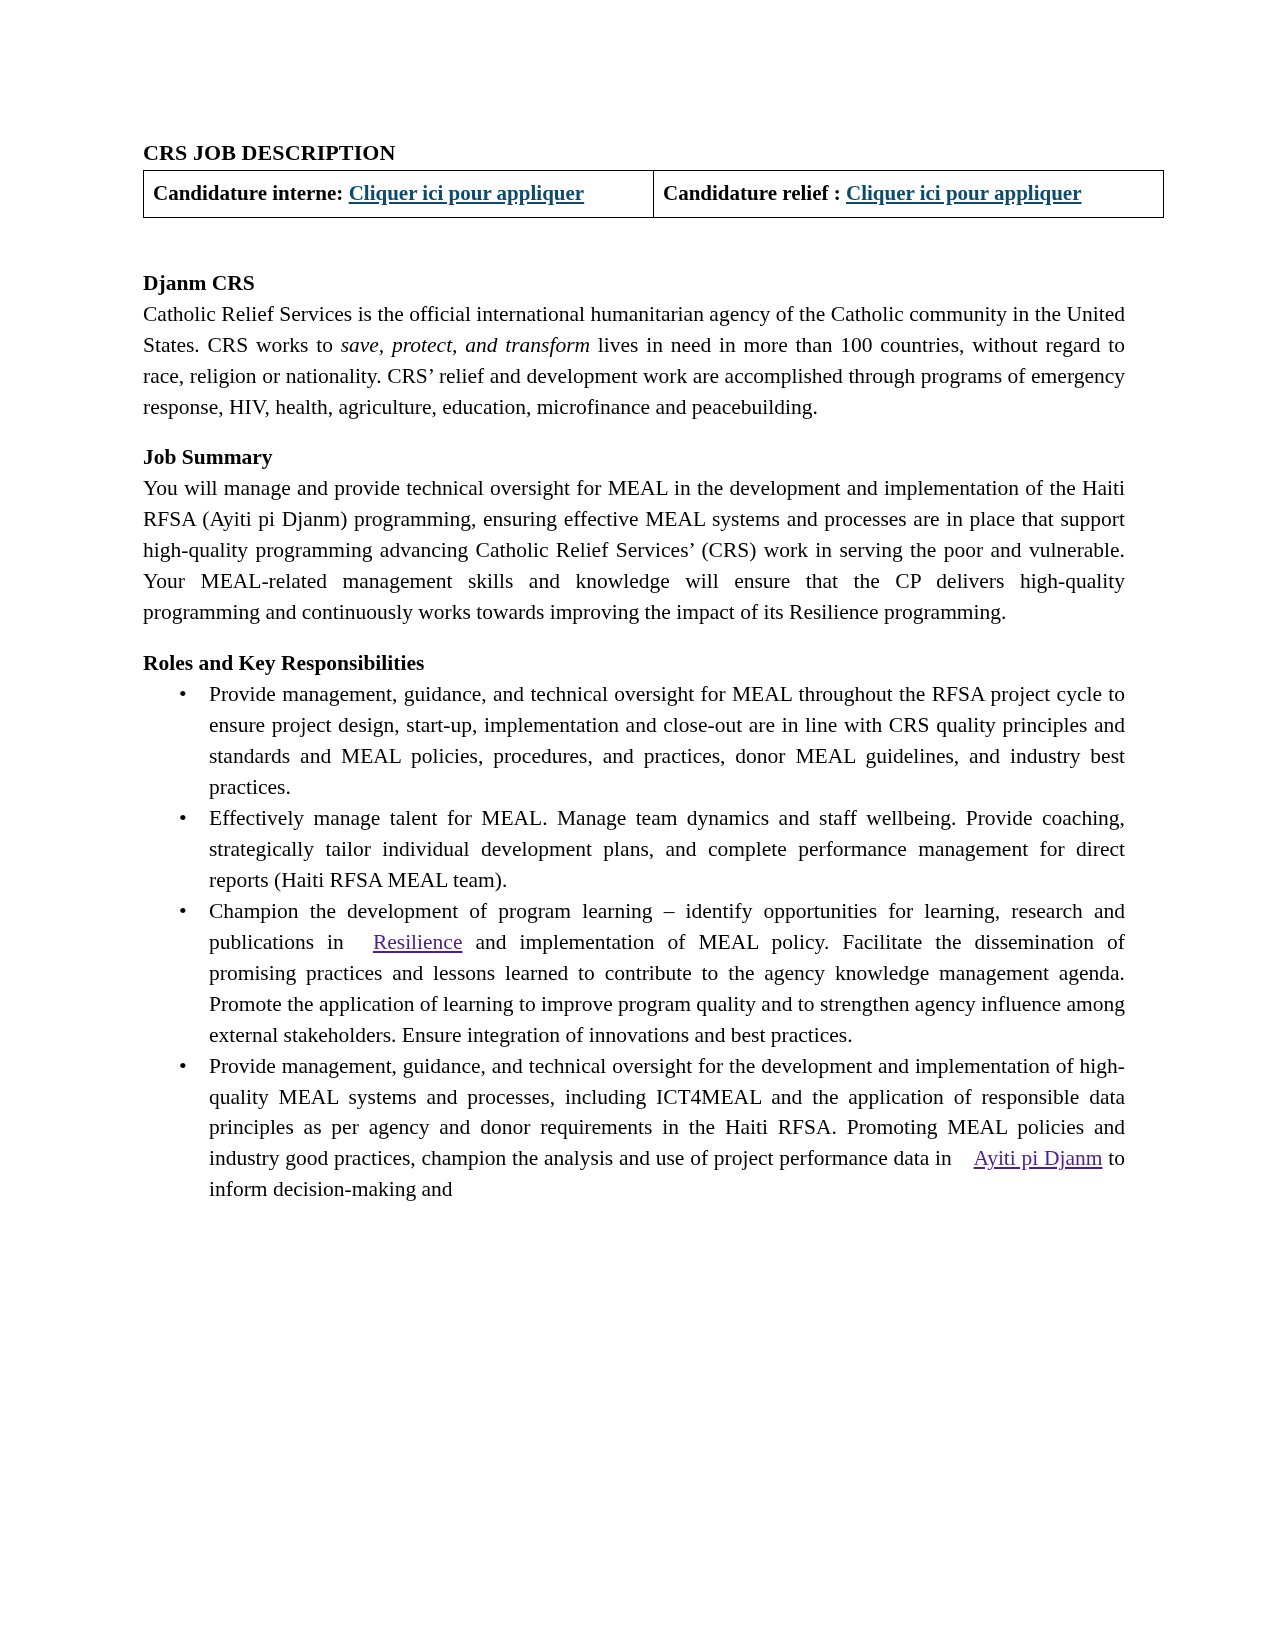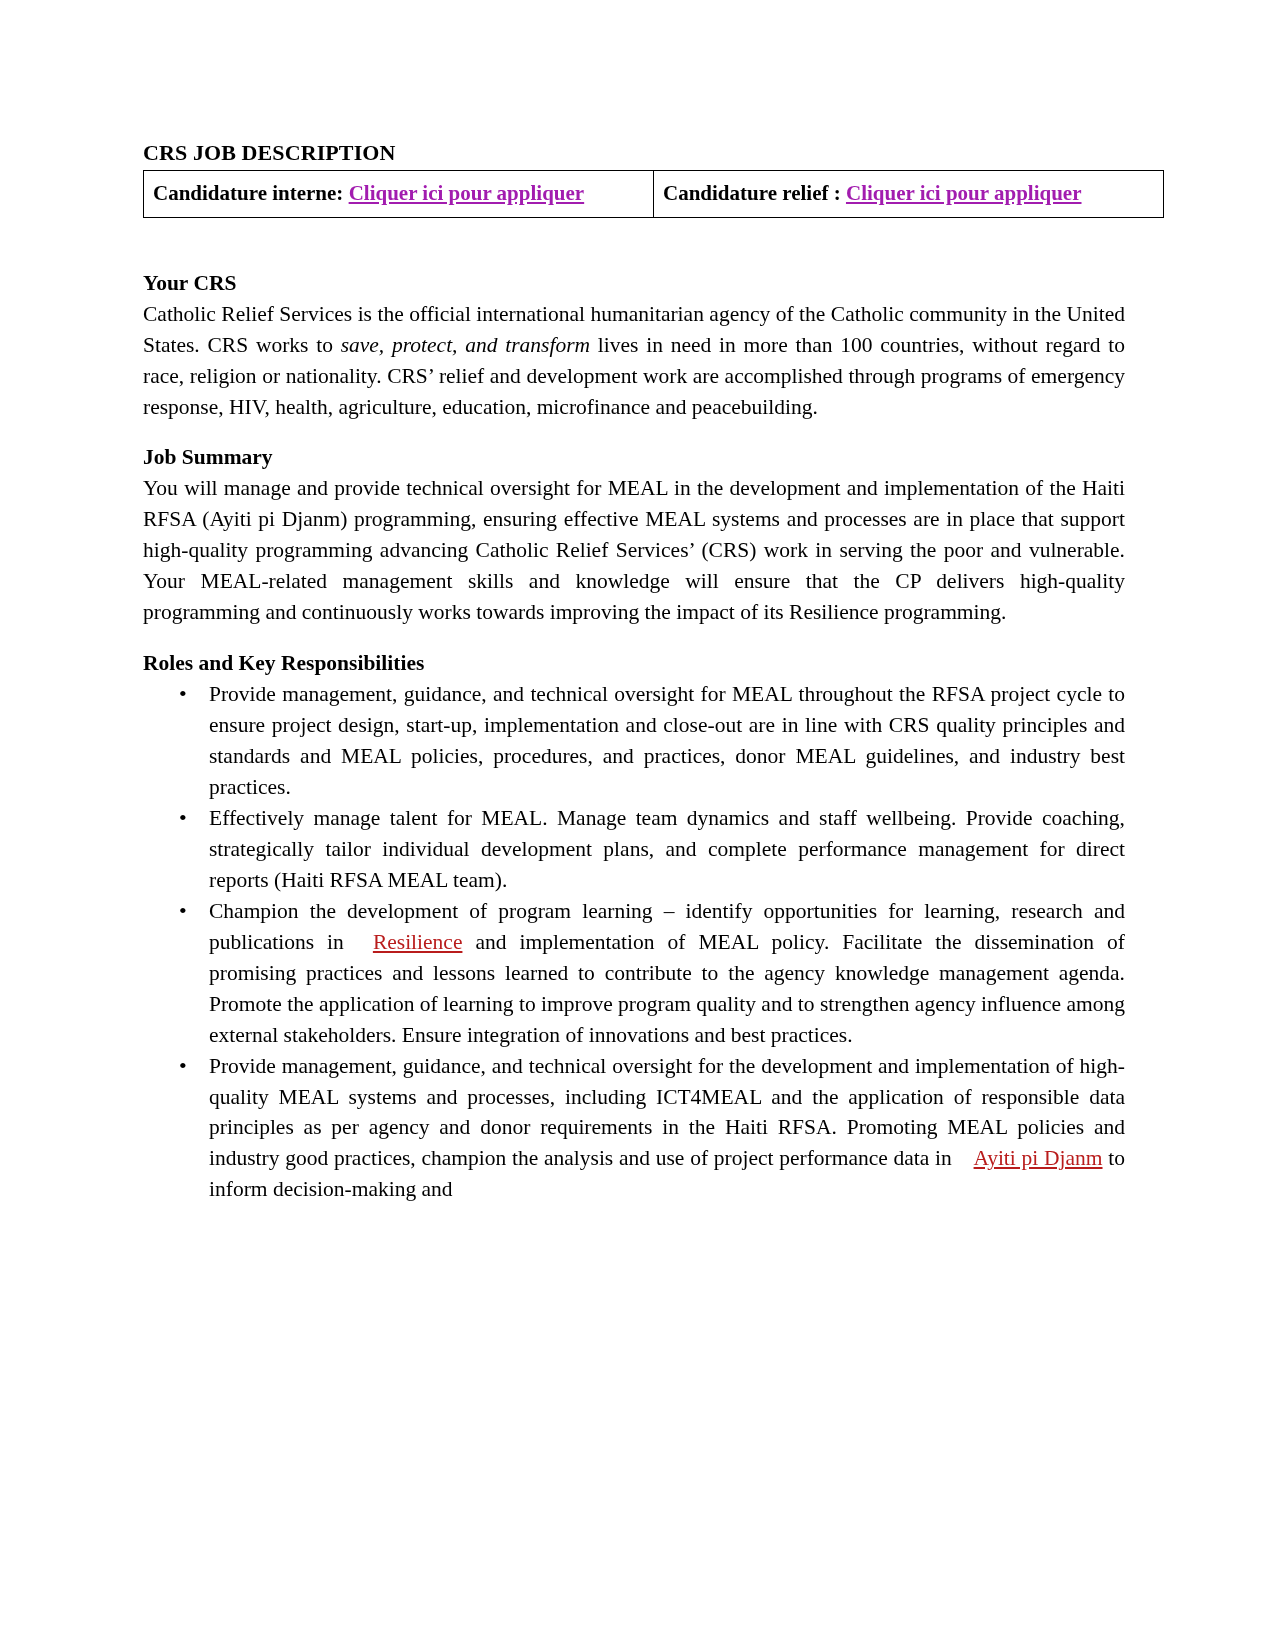--- a/index.html
+++ b/index.html
@@ -37,21 +37,21 @@
     border: 1px solid #000000;
     padding: 7px 9px 8px 9px;
     font-size: 21px;
     line-height: 1.45;
     vertical-align: top;
   }
   td.col-left { width: 491px; }
   td.col-right { width: 491px; }
   .lbl { font-weight: bold; }
   .link {
-    color: #a21caf;
+    color: #0c4a6e;
     text-decoration: underline;
     font-weight: bold;
   }
   .cand-cell {
     text-align: justify;
     text-justify: inter-word;
   }
   .cand-cell .lbl { white-space: normal; }
   .spacer-lg { height: 52px; }
   h2.section {
@@ -84,21 +84,21 @@
     margin-bottom: 0px;
   }
   ul.bullets > li::before {
     content: "\2022";
     position: absolute;
     left: 36px;
     top: -1px;
     font-size: 22px;
   }
   .inline-link {
-    color: #b91c1c;
+    color: #4c1d95;
     margin-left: 16px;
   }
 </style>
 </head>
 <body>
 
 <div class="page">
 
   <div class="doc-title">CRS JOB DESCRIPTION</div>
 
@@ -106,21 +106,21 @@
     <tbody>
       <tr>
         <td class="col-left cand-cell"><span class="lbl">Candidature interne:</span> <a class="link" href="#">Cliquer ici pour appliquer</a></td>
         <td class="col-right cand-cell"><span class="lbl">Candidature relief :</span> <a class="link" href="#">Cliquer ici pour appliquer</a></td>
       </tr>
     </tbody>
   </table>
 
   <div class="spacer-lg"></div>
 
-  <h2 class="section">Your CRS</h2>
+  <h2 class="section">Djanm CRS</h2>
   <p class="body"><span>Catholic Relief Services is the official international humanitarian agency of the Catholic community in the United States. CRS works to </span><span class="italic">save, protect, and transform</span><span> lives in need in more than 100 countries, without regard to race, religion or nationality. CRS’ relief and development work are accomplished through programs of emergency response, HIV, health, agriculture, education, microfinance and peacebuilding.</span></p>
 
   <div class="para-gap"></div>
 
   <h2 class="section">Job Summary</h2>
   <p class="body">You will manage and provide technical oversight for MEAL in the development and implementation of the Haiti RFSA (Ayiti pi Djanm) programming, ensuring effective MEAL systems and processes are in place that support high-quality programming advancing Catholic Relief Services’ (CRS) work in serving the poor and vulnerable. Your MEAL-related management skills and knowledge will ensure that the CP delivers high-quality programming and continuously works towards improving the impact of its Resilience programming.</p>
 
   <div class="para-gap"></div>
 
   <h2 class="section">Roles and Key Responsibilities</h2>

